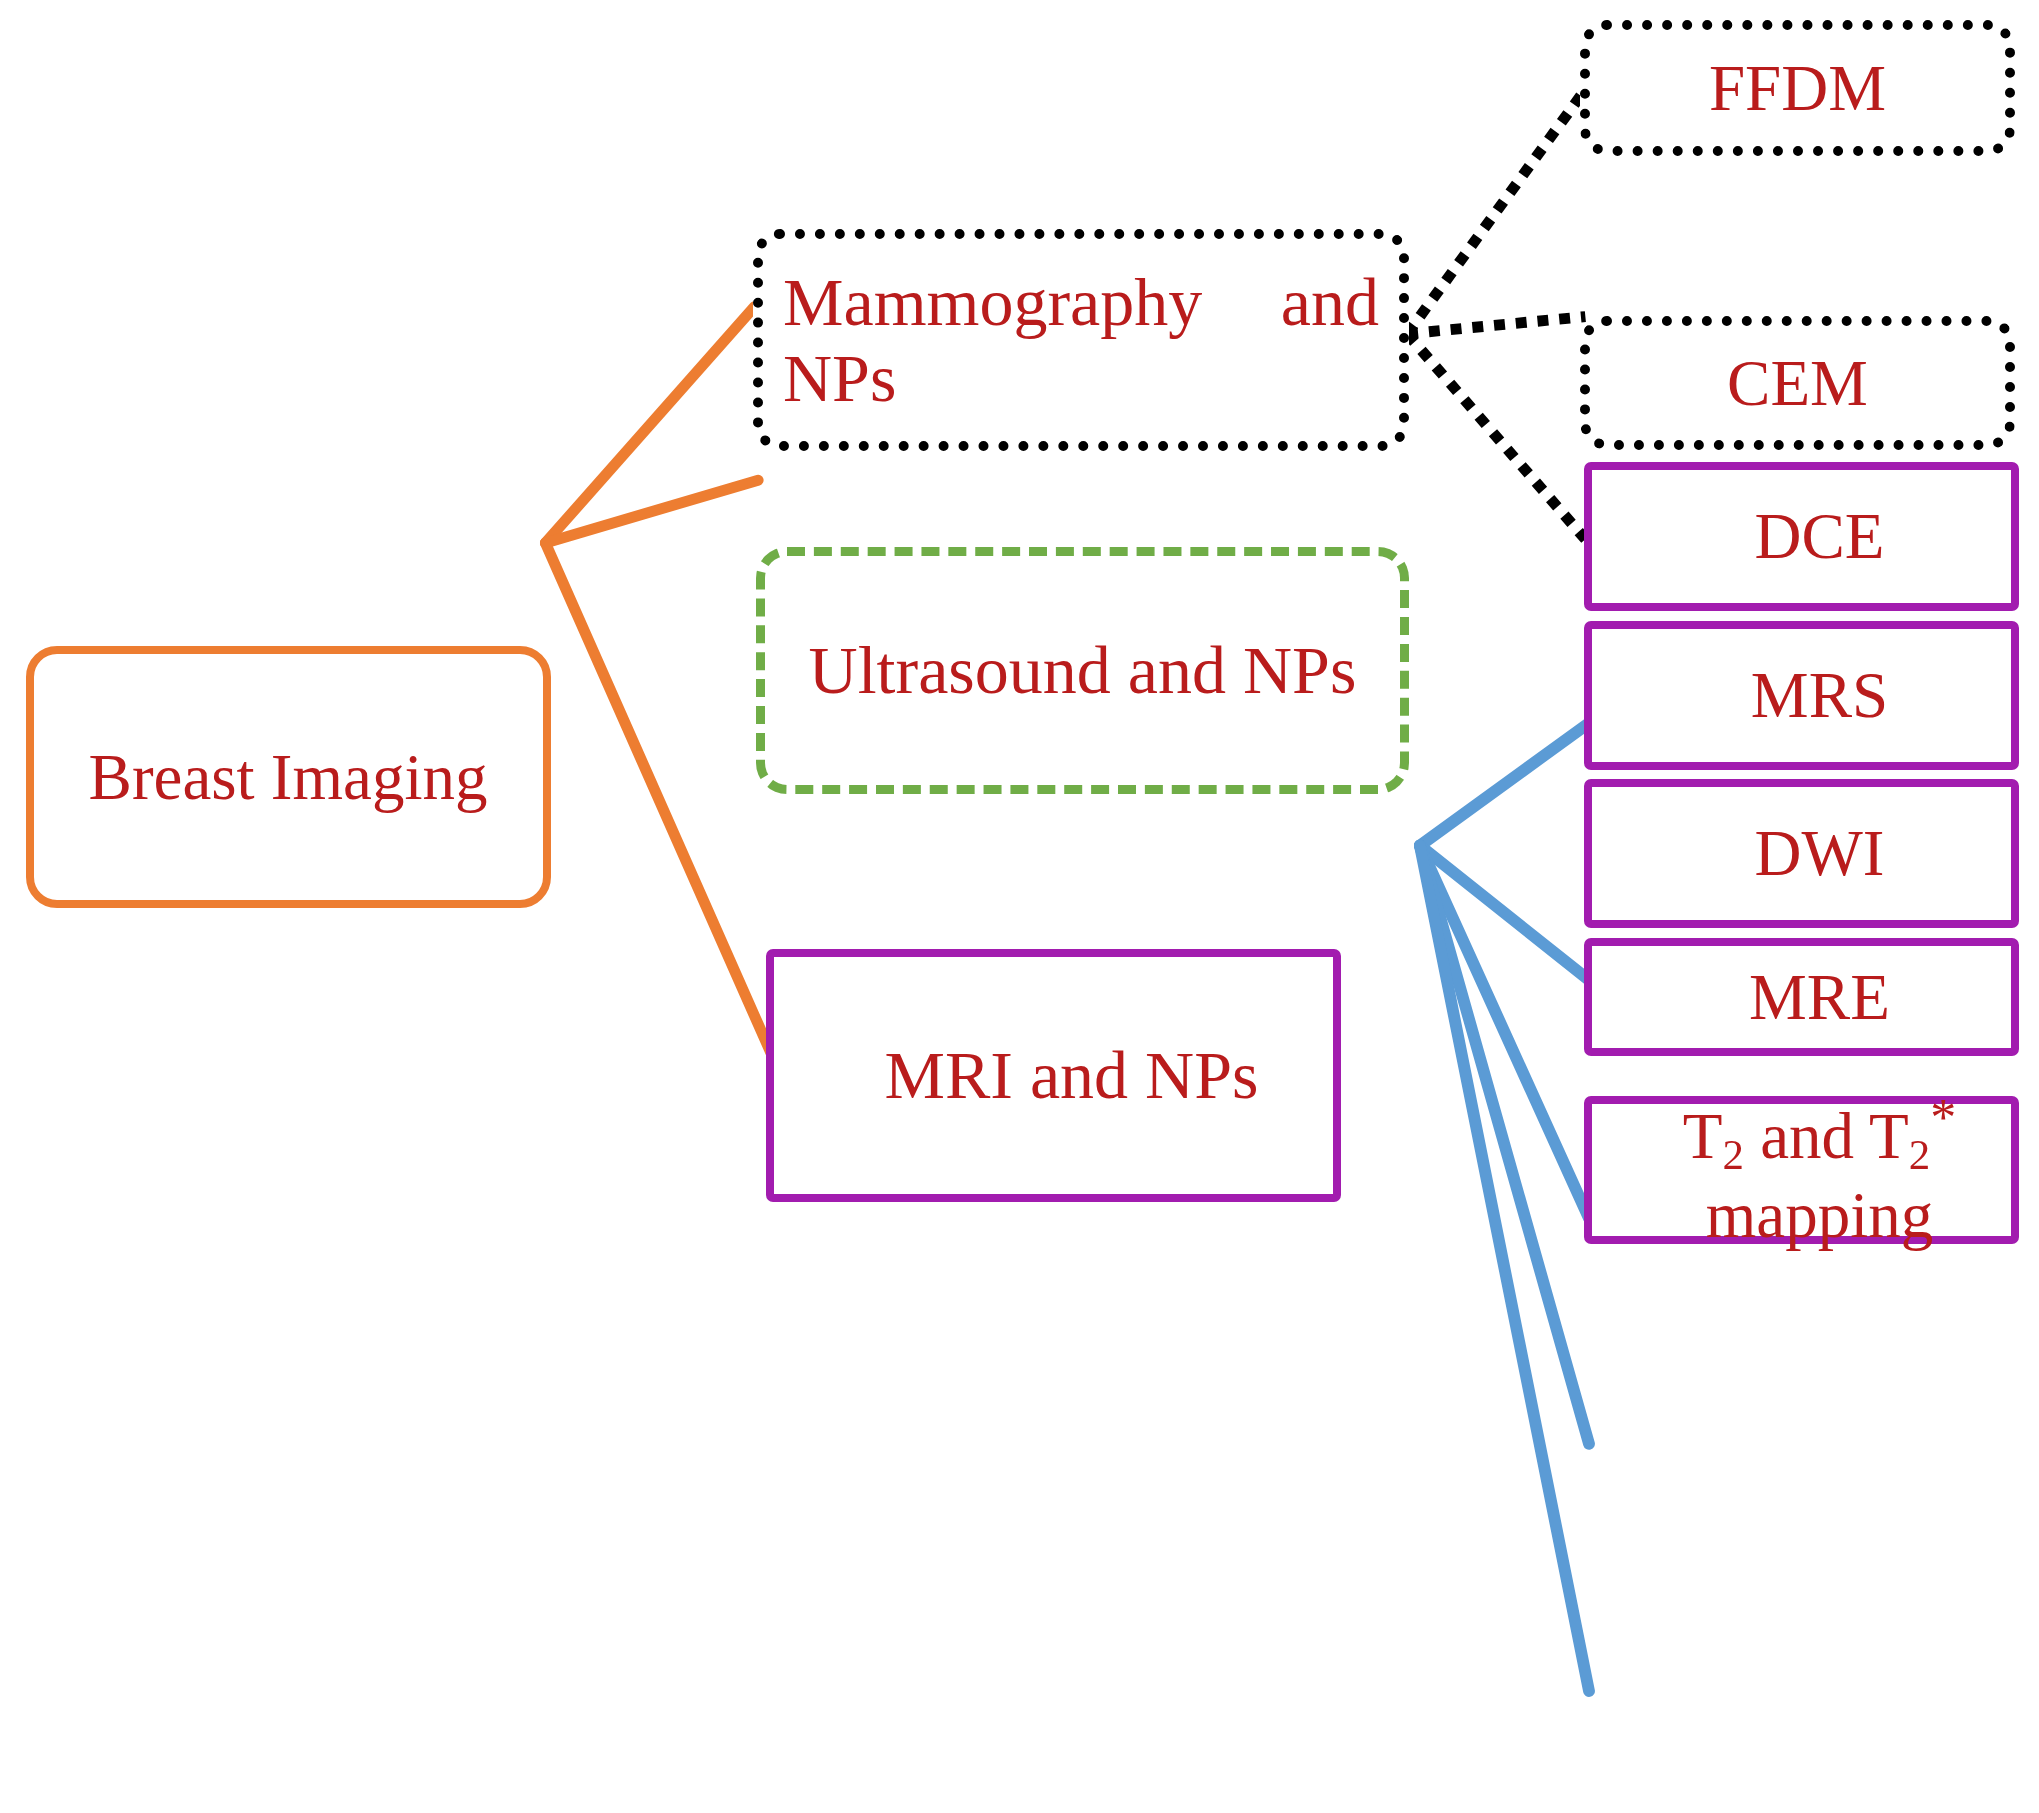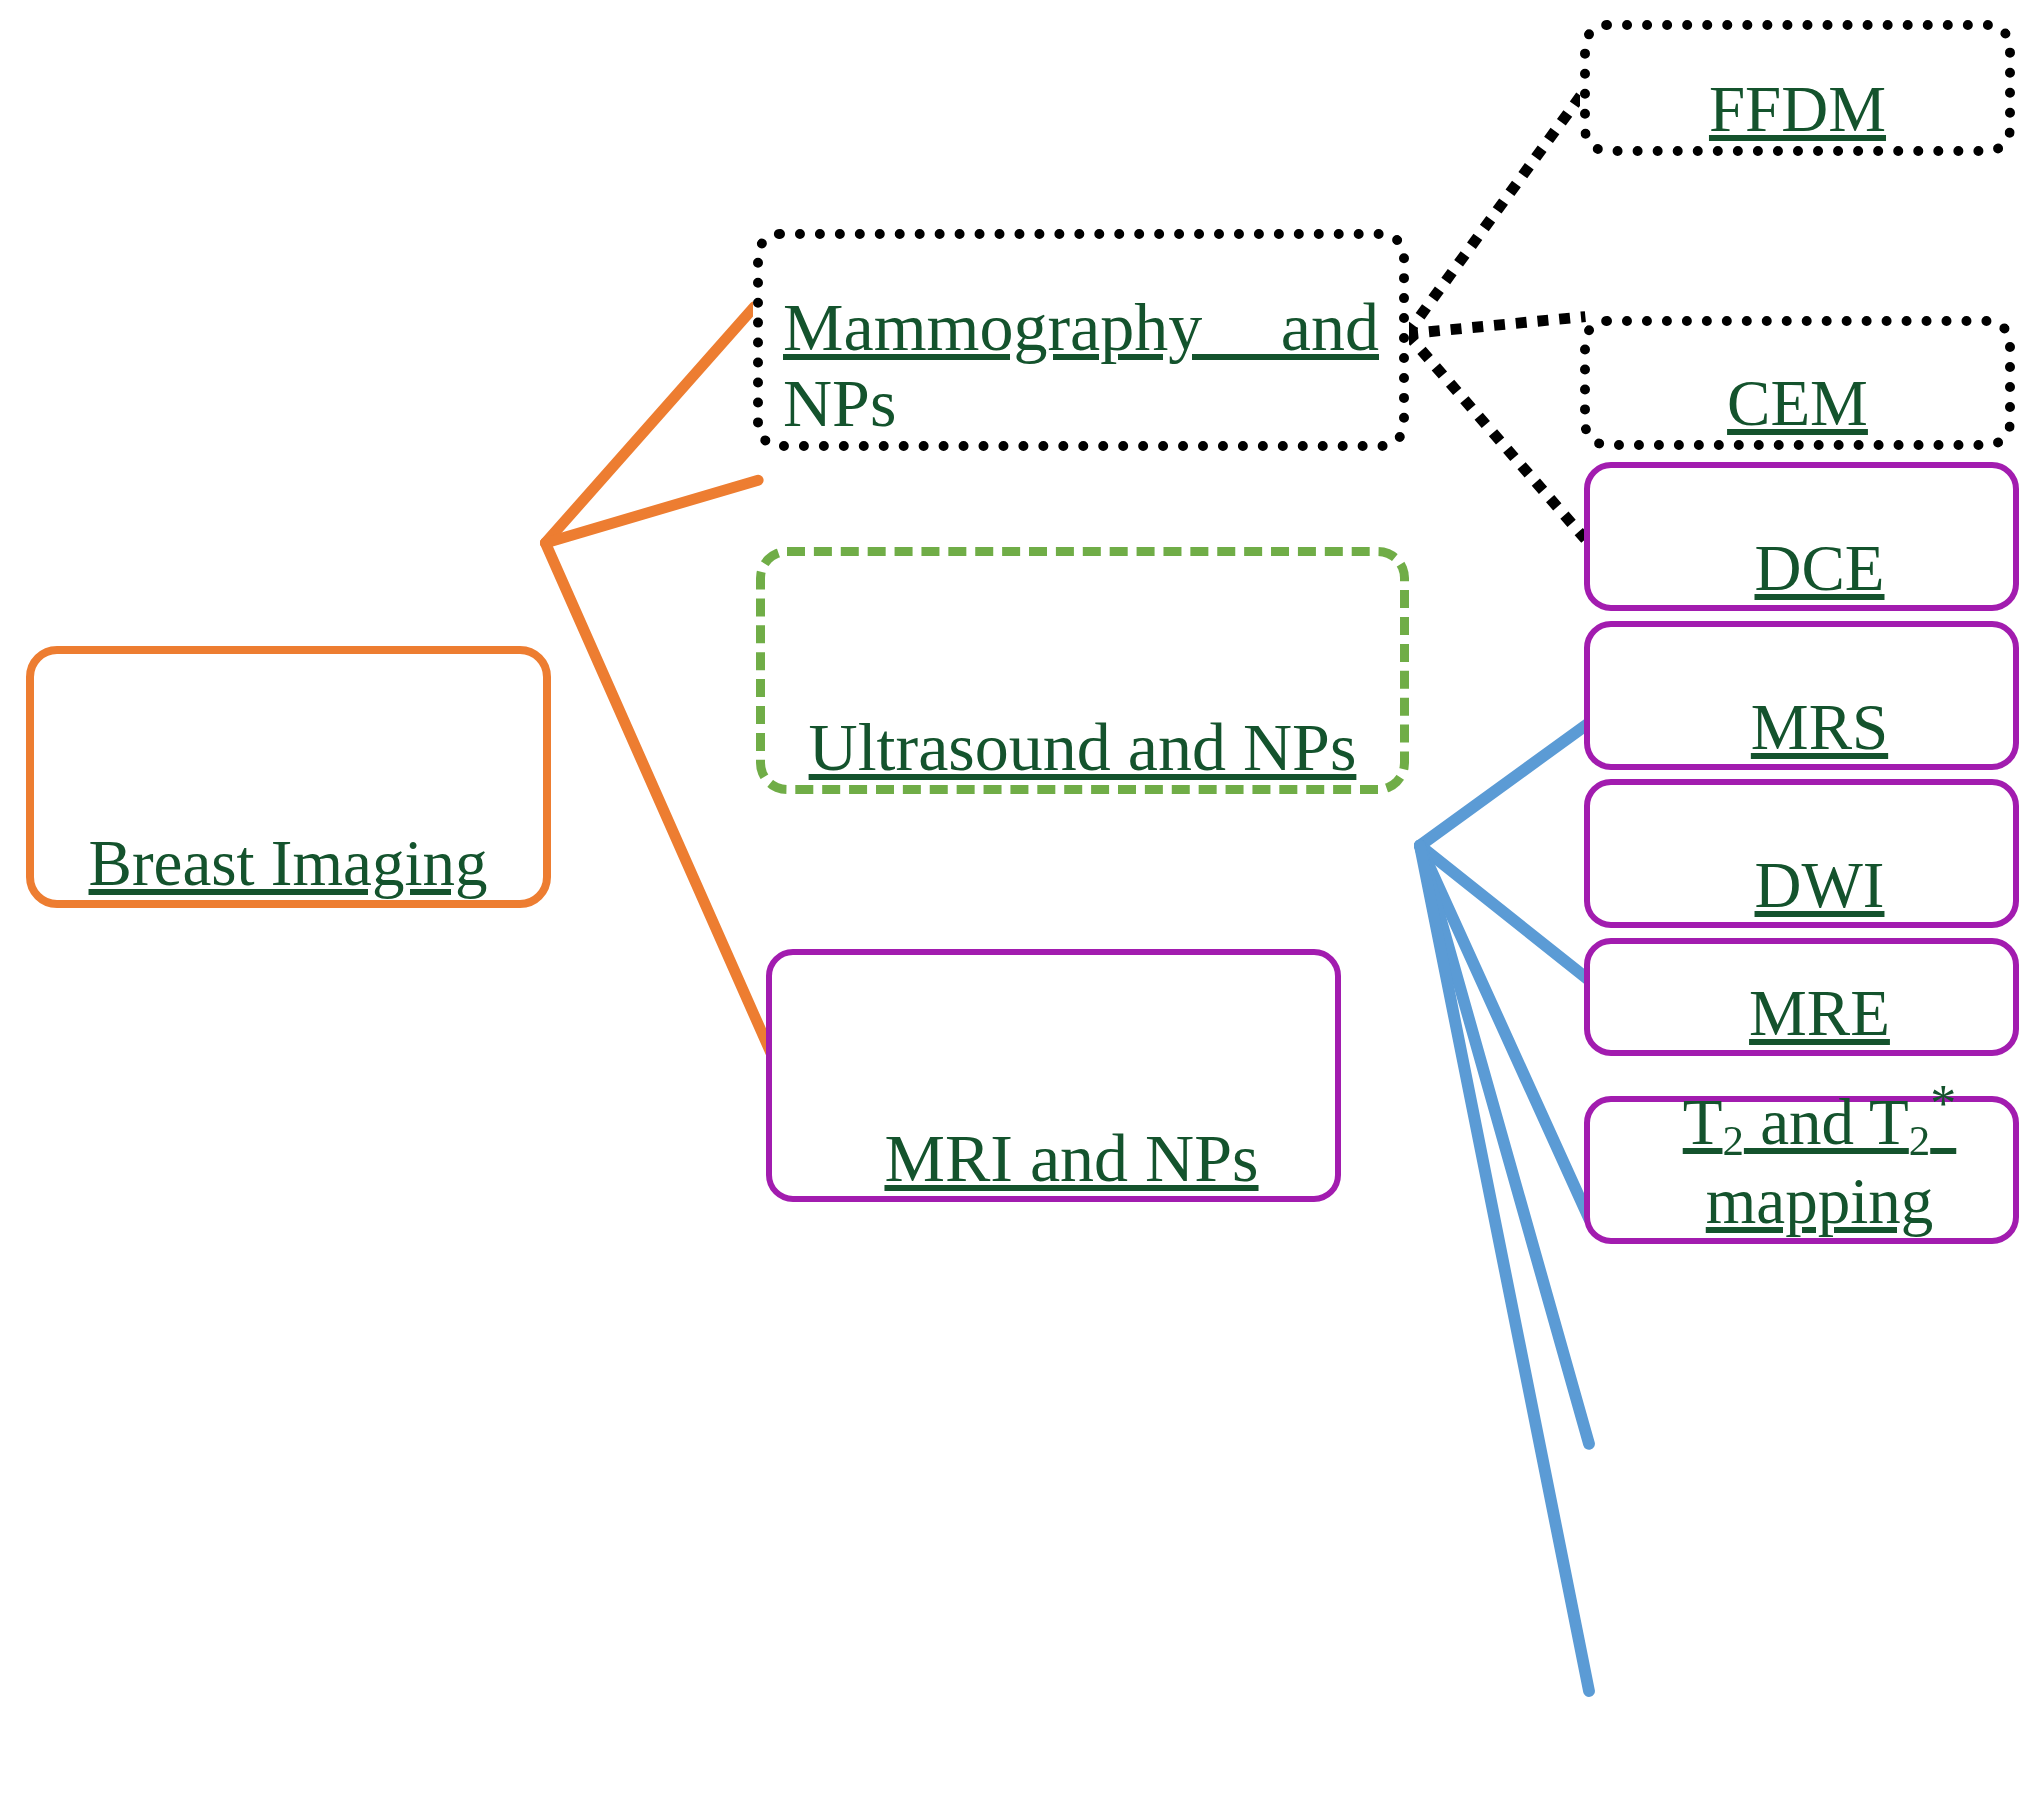--- a/index.html
+++ b/index.html
@@ -20,44 +20,43 @@
     left: 0; top: 0;
     width: 2039px;
     height: 1814px;
     pointer-events: none;
   }
   .node {
     position: absolute;
     box-sizing: border-box;
     background: #ffffff;
     display: flex;
-    align-items: flex-end;
+    align-items: center;
     justify-content: center;
     text-align: center;
-    color: #14532d;
+    color: #b91c1c;
     line-height: 1.12;
-    text-decoration: underline;
   }
   .node .label {
     display: block;
     width: 100%;
     padding: 0 12.7px;
   }
   
   .style-orange {
     border: 8.2px solid #ED7D31;
     border-radius: 31px;
   }
   .style-green-dashed {
     border: 9px dashed #70AD47;
     border-radius: 31px;
   }
   .style-blue {
-    border: 6px solid #a21caf;
-    border-radius: 27px;
+    border: 8px solid #a21caf;
+    border-radius: 7px;
     padding-left: 36px;
   }
   .style-black-dotted {
     border: 10px dotted #000000;
     border-radius: 27px;
   }
   
   .root-label     { font-size: 65px; }
   .branch-label   { font-size: 68px; }
   .leaf-label     { font-size: 65px; }

